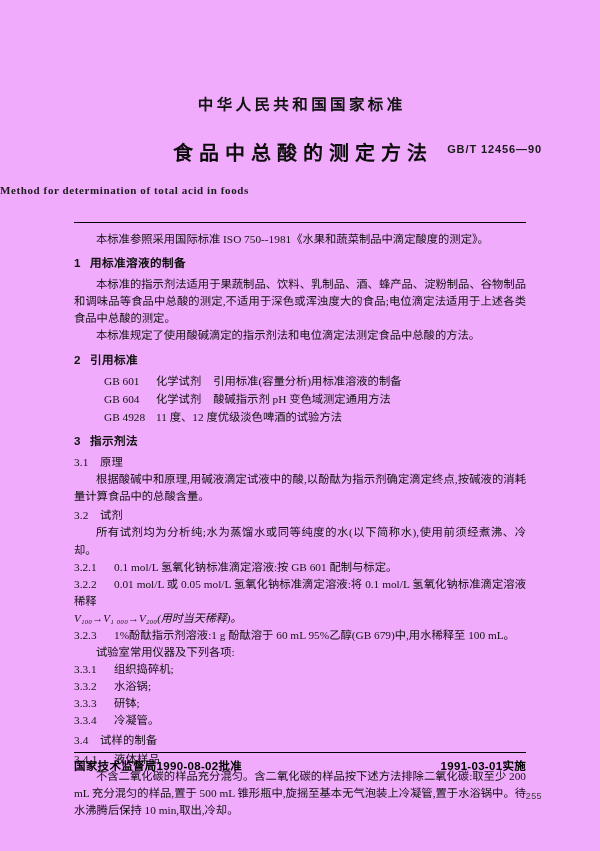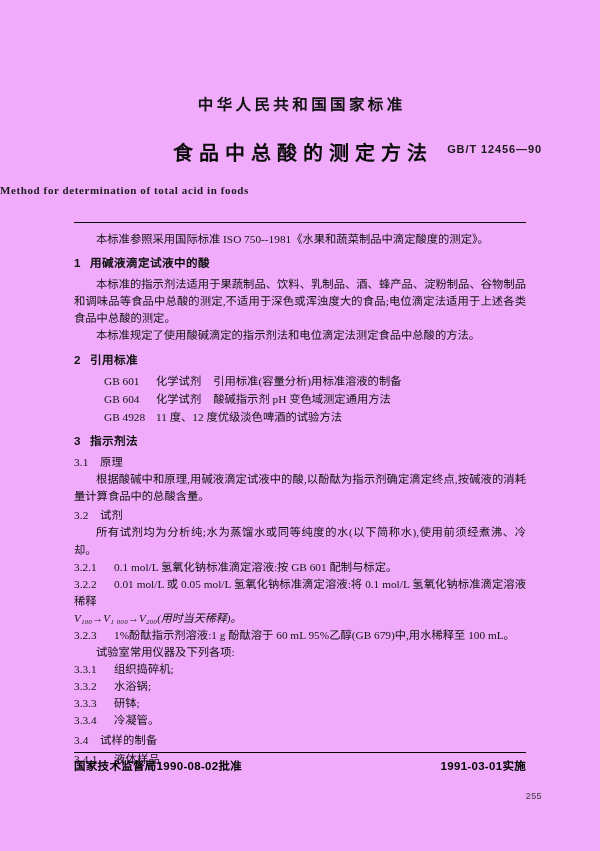--- a/index.html
+++ b/index.html
@@ -222,21 +222,21 @@
     <div class="doc-subtitle">Method for determination of total acid in foods</div>
   </div>
 
   <div class="rule-top"></div>
 
   <div class="body-zone">
 
     <p class="para">本标准参照采用国际标准 ISO 750--1981《水果和蔬菜制品中滴定酸度的测定》。</p>
 
     <div class="clause-head">
-      <span class="num">1</span><span>用碱液滴定试液中的酸</span>
+      <span class="num">1</span><span>用标准溶液的制备</span>
     </div>
     <p class="para">本标准的指示剂法适用于果蔬制品、饮料、乳制品、酒、蜂产品、淀粉制品、谷物制品和调味品等食品中总酸的测定,不适用于深色或浑浊度大的食品;电位滴定法适用于上述各类食品中总酸的测定。</p>
     <p class="para">本标准规定了使用酸碱滴定的指示剂法和电位滴定法测定食品中总酸的方法。</p>
 
     <div class="clause-head">
       <span class="num">2</span><span>引用标准</span>
     </div>
     <div class="ref-list">
       <div class="ref-line">
         <span class="code">GB 601</span><span>化学试剂</span><span class="gap"></span><span>引用标准(容量分析)用标准溶液的制备</span>
@@ -290,20 +290,21 @@
     <p class="equip-line">
       <span class="num">3.3.4</span><span>冷凝管。</span>
     </p>
 
     <div class="sub-head">
       <span class="num">3.4</span><span>试样的制备</span>
     </div>
     <div class="sub-head">
       <span class="num" style="min-width:40px">3.4.1</span><span>液体样品</span>
     </div>
+    <p class="para">不含二氧化碳的样品充分混匀。含二氧化碳的样品按下述方法排除二氧化碳:取至少 200 mL 充分混匀的样品,置于 500 mL 锥形瓶中,旋摇至基本无气泡装上冷凝管,置于水浴锅中。待水沸腾后保持 10 min,取出,冷却。</p>
 
   </div>
 
   <div class="rule-bottom"></div>
 
   <div class="footer-zone">
     <div class="footer-left">国家技术监督局1990-08-02批准</div>
     <div class="footer-right">1991-03-01实施</div>
   </div>
 

